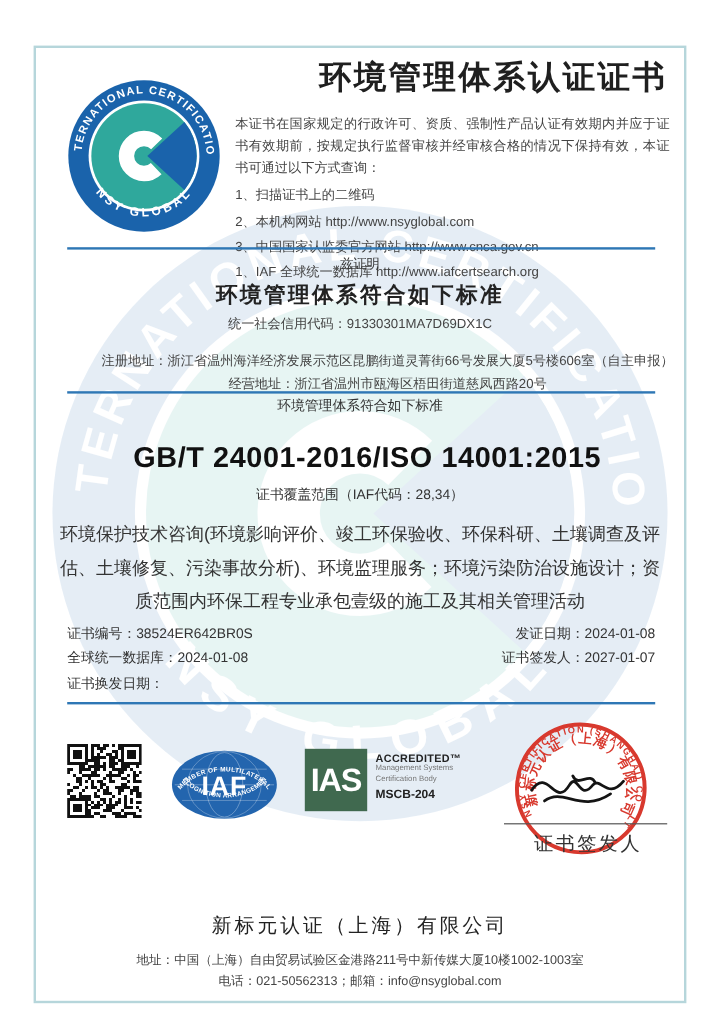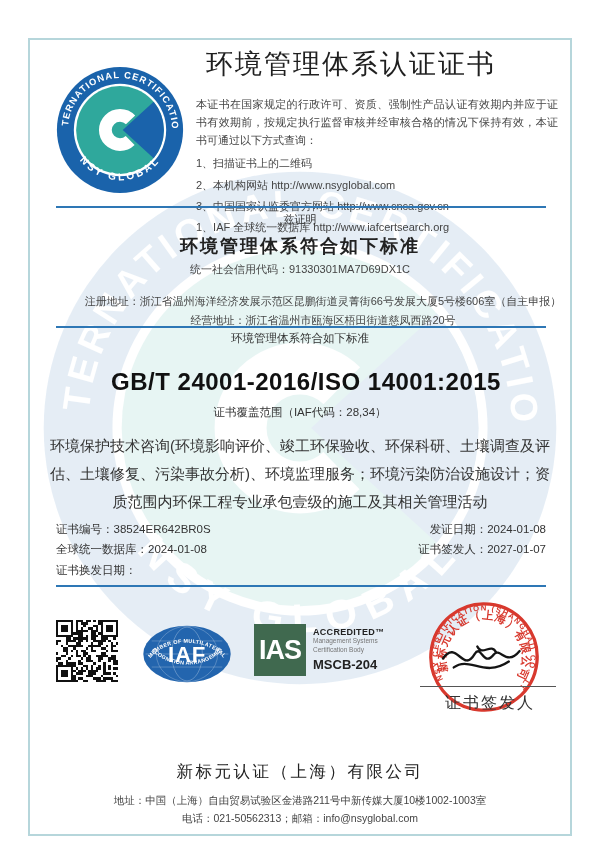--- a/index.html
+++ b/index.html
@@ -2,21 +2,21 @@
 <html><head>
 <meta charset="utf-8">
 <style>
   html,body{margin:0;padding:0;background:#fff;}
   body{font-family:"Liberation Sans","DejaVu Sans",sans-serif;color:#333;}
   .page{position:relative;width:600px;height:848px;background:#ffffff;overflow:hidden;}
   .frame{position:absolute;left:28px;top:38px;width:544px;height:798px;border:2px solid #b6d6db;box-sizing:border-box;z-index:3;pointer-events:none;}
   .wm{position:absolute;left:40px;top:168px;width:520px;height:520px;opacity:.11;z-index:0;}
   .content{position:absolute;inset:0;z-index:1;}
   .logo{position:absolute;left:56px;top:66px;width:128px;height:128px;}
-  .title{position:absolute;left:206px;top:46px;width:366px;text-align:left;font-size:27px;font-weight:400;color:#1f1f1f;letter-spacing:2px;margin:0;}
+  .title{position:absolute;left:190px;top:46px;width:366px;text-align:right;font-size:27px;font-weight:700;color:#1f1f1f;letter-spacing:2px;margin:0;}
   .intro{position:absolute;left:196px;top:96px;width:362px;font-size:11px;line-height:1.62;color:#444;text-align:justify;}
   .qlist{margin-top:4px;text-align:left;}
   .qlist .qi{line-height:1.92;}
   .sep{position:absolute;left:56px;width:490px;border-top:2px solid #2e77b5;height:0;}
   .sep1{top:206px;} .sep2{top:326px;} .sep3{top:585px;}
   .center-block{position:absolute;left:28px;width:544px;text-align:center;}
   .certify{top:212px;}
   .certify .lbl{font-size:11px;color:#333;}
   .certify .company{font-size:18px;font-weight:700;letter-spacing:2px;color:#222;margin:7px 0 4px;}
   .certify .credit{font-size:11px;color:#444;margin-bottom:15px;}
@@ -29,21 +29,21 @@
   .details-l{position:absolute;left:56px;top:519px;font-size:11.5px;color:#333;line-height:1.78;}
   .details-r{position:absolute;right:54px;top:519px;font-size:11.5px;color:#333;line-height:1.78;text-align:right;}
   .qr{position:absolute;left:56px;top:620px;width:62px;height:62px;}
   .qr svg{width:100%;height:100%;shape-rendering:crispEdges;}
   .iaf{position:absolute;left:141px;top:624px;width:92px;height:60px;}
   .ias{position:absolute;left:254px;top:624px;display:flex;align-items:flex-start;justify-content:flex-end;}
   .ias-box{width:52px;height:52px;background:#40694f;color:#fff;font-weight:700;font-size:27px;display:flex;align-items:center;justify-content:center;letter-spacing:-1px;}
   .ias-text{margin-left:7px;padding-top:3px;}
   .ias-acc{font-size:9px;font-weight:700;color:#222;letter-spacing:.3px;}
   .ias-small{font-size:6.5px;color:#777;line-height:1.35;}
-  .ias-code{font-size:13px;font-weight:700;color:#222;margin-top:2px;}
+  .ias-code{font-size:10px;font-weight:700;color:#222;margin-top:2px;}
   .stamp{position:absolute;left:426px;top:599px;width:116px;height:116px;transform:rotate(6deg);}
   .sig-line{position:absolute;left:420px;top:686px;width:136px;border-top:1.5px solid #555;}
   .signer{position:absolute;left:438px;top:693px;width:104px;text-align:center;font-size:16px;color:#333;letter-spacing:2px;}
   .footer{top:761px;}
   .footer .fcompany{font-size:16.5px;color:#222;letter-spacing:2.5px;margin-bottom:9px;}
   .footer .fline{font-size:10.5px;color:#444;line-height:1.7;}
 </style>
 </head>
 <body>
 

